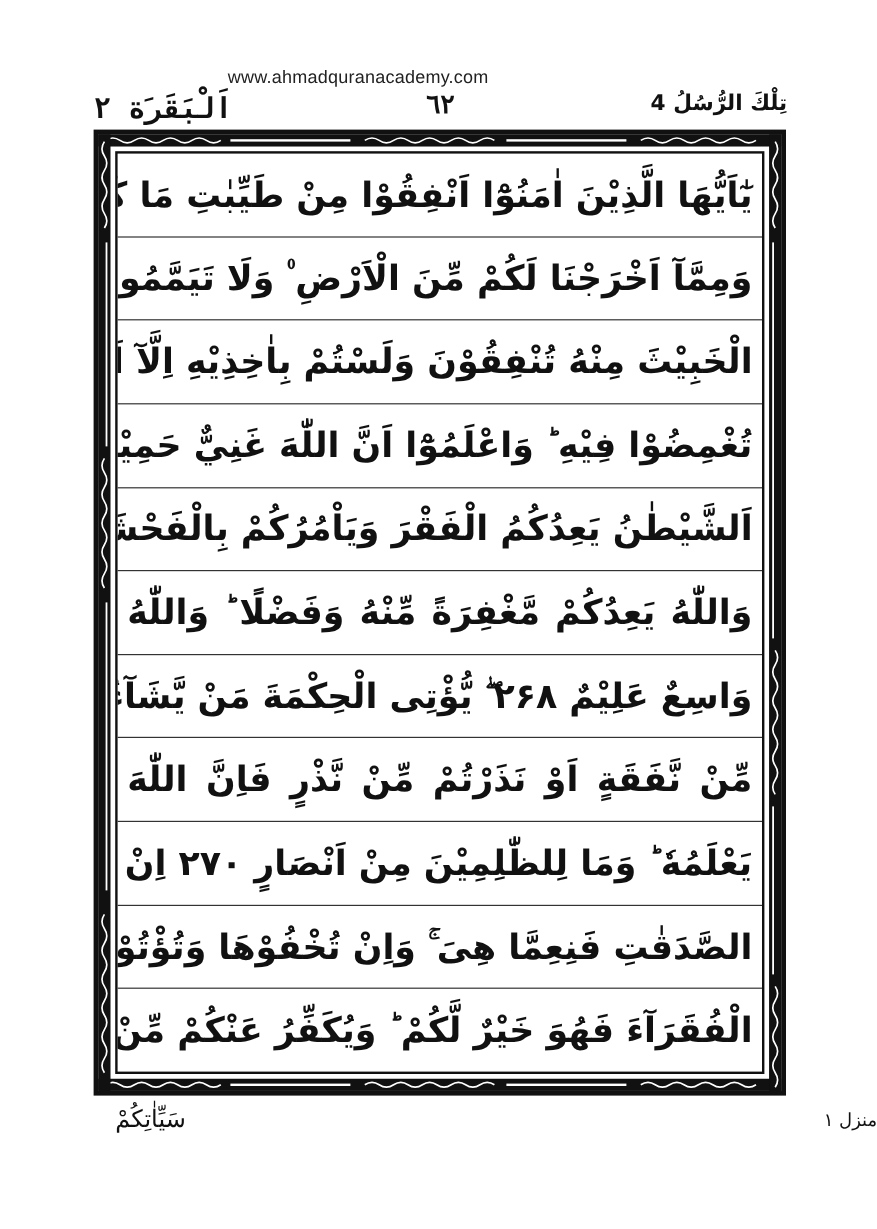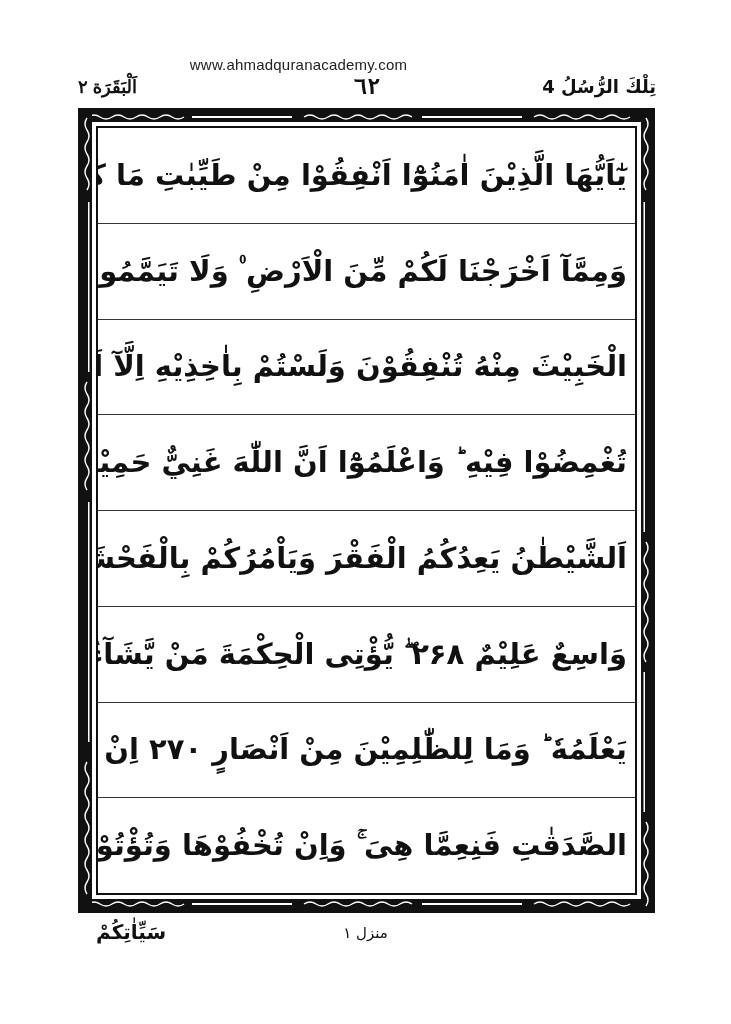--- a/index.html
+++ b/index.html
@@ -40,30 +40,30 @@
       top: 0;
       font-family: "DejaVu Sans", sans-serif;
       font-size: 18px;
       font-weight: bold;
     }
     .header .page-num {
       position: absolute;
       left: 50%;
       transform: translateX(-50%);
       top: -2px;
-      font-family: Liberation Mono, monospace;
+      font-family: Liberation Serif, serif;
       font-size: 22px;
       font-weight: bold;
     }
     .header .surah {
       position: absolute;
       left: 0;
       top: 0;
-      font-family: Liberation Sans, sans-serif;
-      font-size: 18px;
+      font-family: Liberation Mono, monospace;
+      font-size: 24px;
       font-weight: bold;
     }
 
     
     .frame {
       position: absolute;
       left: 78px;
       top: 108px;
       width: 577px;
       height: 805px;
@@ -119,29 +119,28 @@
       text-align: justify;
       text-align-last: justify;
     }
 
     .footer-catchword {
       position: absolute;
       left: 96px;
       top: 920px;
       font-family: "DejaVu Sans", sans-serif;
       font-size: 20px;
-      font-weight: bold;
+      font-weight: normal;
       direction: rtl;
     }
     .footer-manzil {
       position: absolute;
       left: 0;
       width: 731px;
       top: 924px;
-      text-align: center;
       font-family: "DejaVu Sans", sans-serif;
       font-size: 15px;
       direction: rtl;
     }
   </style>
 </head>
 <body>
 
 <div class="website">www.ahmadquranacademy.com</div>
 
@@ -205,25 +204,34 @@
     <div class="line">
         <span class="ayah-text">الْخَبِيْثَ مِنْهُ تُنْفِقُوْنَ وَلَسْتُمْ بِاٰخِذِيْهِ اِلَّآ اَنْ</span>
       </div>
     <div class="line">
         <span class="ayah-text">تُغْمِضُوْا فِيْهِ ؕ وَاعْلَمُوْٓا اَنَّ اللّٰهَ غَنِيٌّ حَمِيْدٌ ۲۶۷</span>
       </div>
     <div class="line">
         <span class="ayah-text">اَلشَّيْطٰنُ يَعِدُكُمُ الْفَقْرَ وَيَاْمُرُكُمْ بِالْفَحْشَآءِ ۚ</span>
       </div>
     <div class="line">
+        <span class="ayah-text">وَاللّٰهُ يَعِدُكُمْ مَّغْفِرَةً مِّنْهُ وَفَضْلًا ؕ وَاللّٰهُ</span>
+      </div>
+    <div class="line">
         <span class="ayah-text">وَاسِعٌ عَلِيْمٌ ۲۶۸ ۖ يُّؤْتِى الْحِكْمَةَ مَنْ يَّشَآءُ ۚ وَمَنْ</span>
       </div>
     <div class="line">
+        <span class="ayah-text">مِّنْ نَّفَقَةٍ اَوْ نَذَرْتُمْ مِّنْ نَّذْرٍ فَاِنَّ اللّٰهَ</span>
+      </div>
+    <div class="line">
         <span class="ayah-text">يَعْلَمُهٗ ؕ وَمَا لِلظّٰلِمِيْنَ مِنْ اَنْصَارٍ ۲۷۰ اِنْ تُبْدُوا</span>
       </div>
     <div class="line">
         <span class="ayah-text">الصَّدَقٰتِ فَنِعِمَّا هِىَ ۚ وَاِنْ تُخْفُوْهَا وَتُؤْتُوْهَا</span>
+      </div>
+    <div class="line">
+        <span class="ayah-text">الْفُقَرَآءَ فَهُوَ خَيْرٌ لَّكُمْ ؕ وَيُكَفِّرُ عَنْكُمْ مِّنْ</span>
       </div>
   </div>
 </div>
 
 <div class="footer-catchword">سَيِّاٰتِكُمْ</div>
 <div class="footer-manzil">منزل ١</div>
 
 </body></html>

